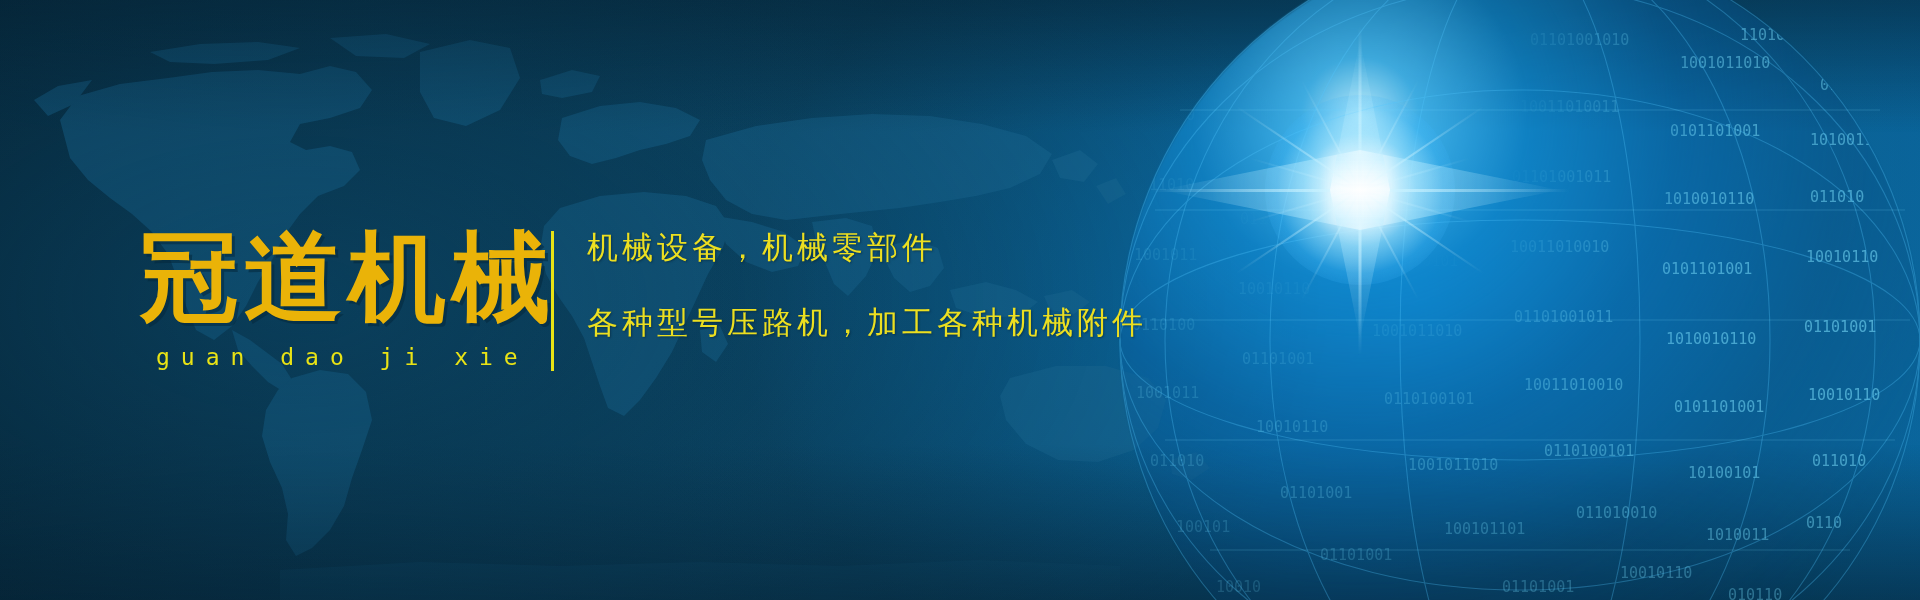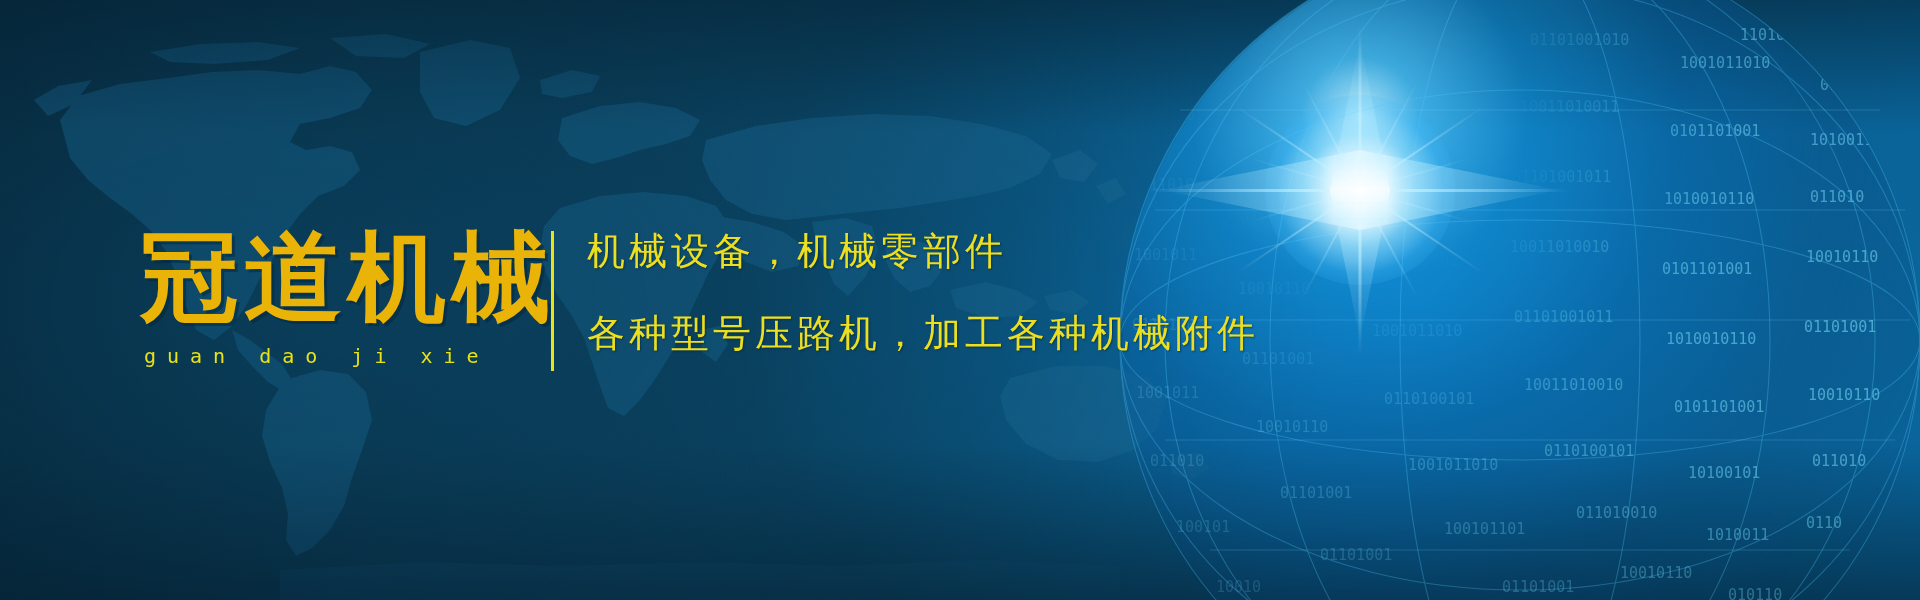--- a/index.html
+++ b/index.html
@@ -101,40 +101,40 @@
     font-weight: 700;
     font-size: 98px;
     line-height: 1;
     color: #eab308;
     letter-spacing: 6px;
     text-shadow: 3px 3px 0 rgba(4,40,60,0.55);
     white-space: nowrap;
   }
   .logo-py {
     margin-top: 18px;
-    margin-left: 4px;
+    margin-left: 16px;
     font-family: "DejaVu Sans Mono", "Liberation Mono", monospace;
-    font-size: 20px;
+    font-size: 23px;
     font-weight: 400;
     color: #e9e315;
     letter-spacing: 11px;
     white-space: nowrap;
   }
 
   .divider {
     position: absolute;
     left: 551px; top: 231px;
     width: 3px; height: 140px;
     background: #e9e315;
   }
 
   .tagline { position:absolute; left: 587px; top: 232px; }
   .tagline-line {
     font-family: "DejaVu Sans", "Liberation Sans", sans-serif;
-    font-size: 38px;
+    font-size: 31px;
     line-height: 1;
     color: #ecdf20;
     letter-spacing: 4px;
     white-space: nowrap;
     text-shadow: 1px 1px 2px rgba(3,30,48,0.5);
   }
   .tagline-line + .tagline-line { margin-top: 44px; }
 </style>
 </head>
 <body>

